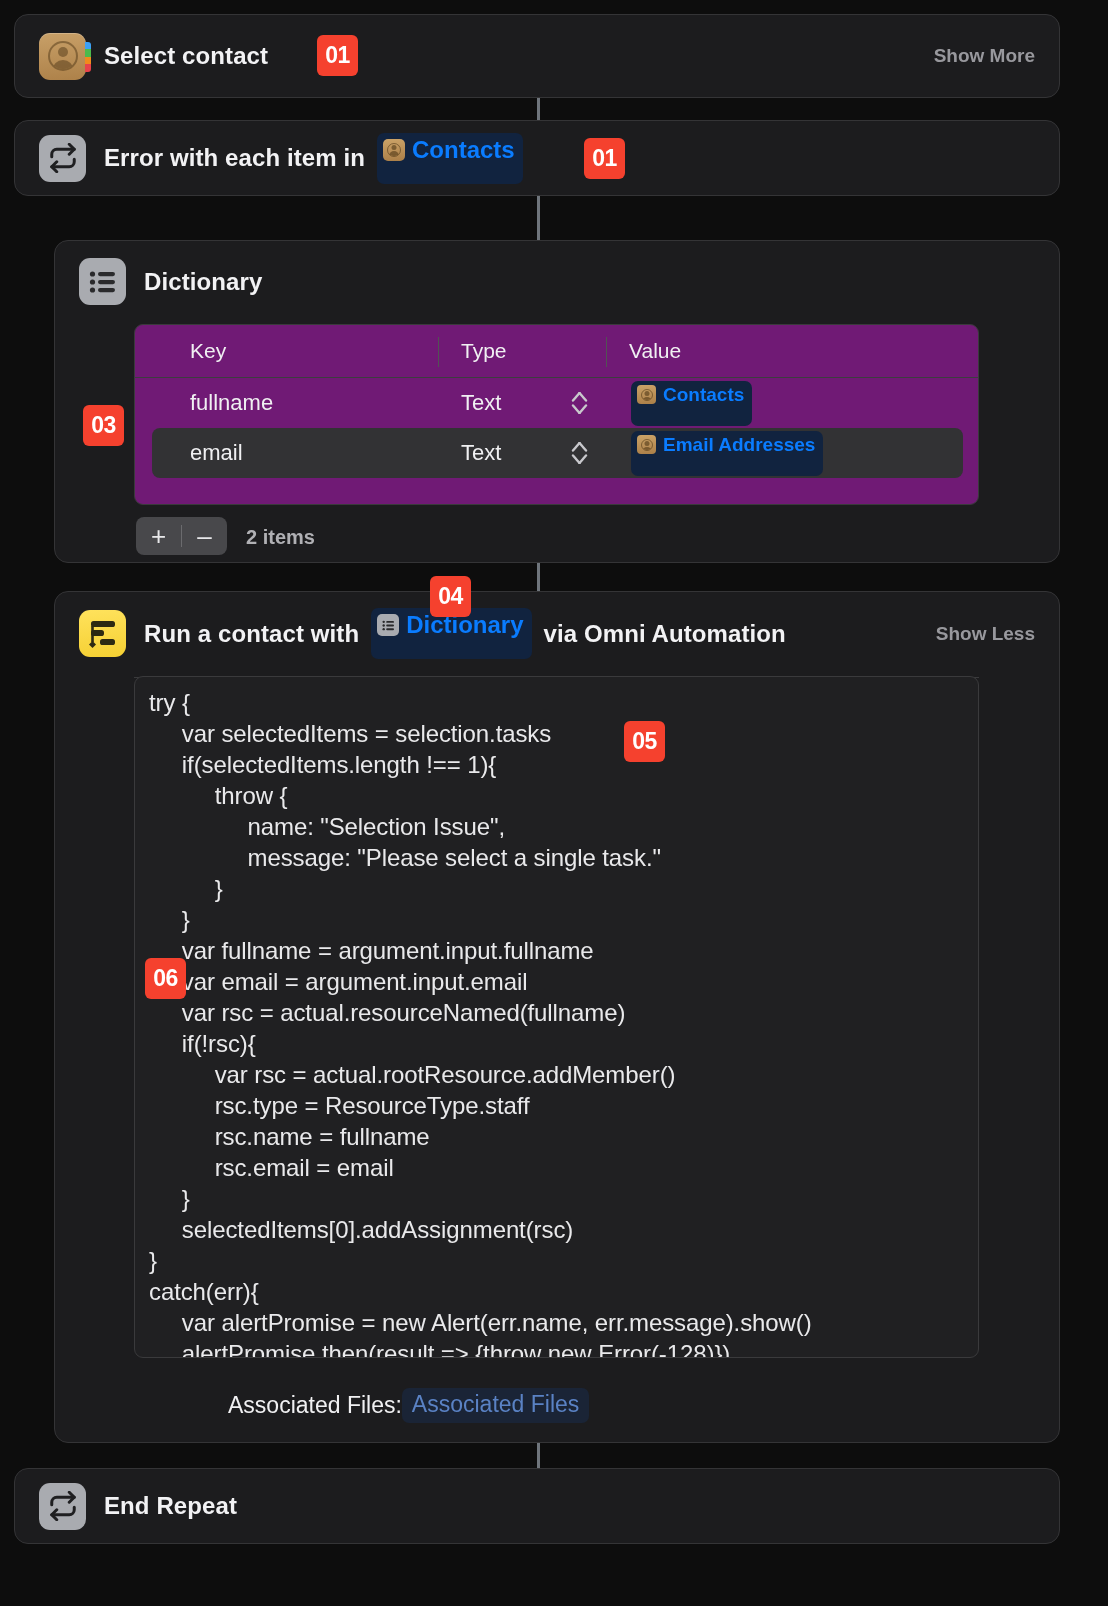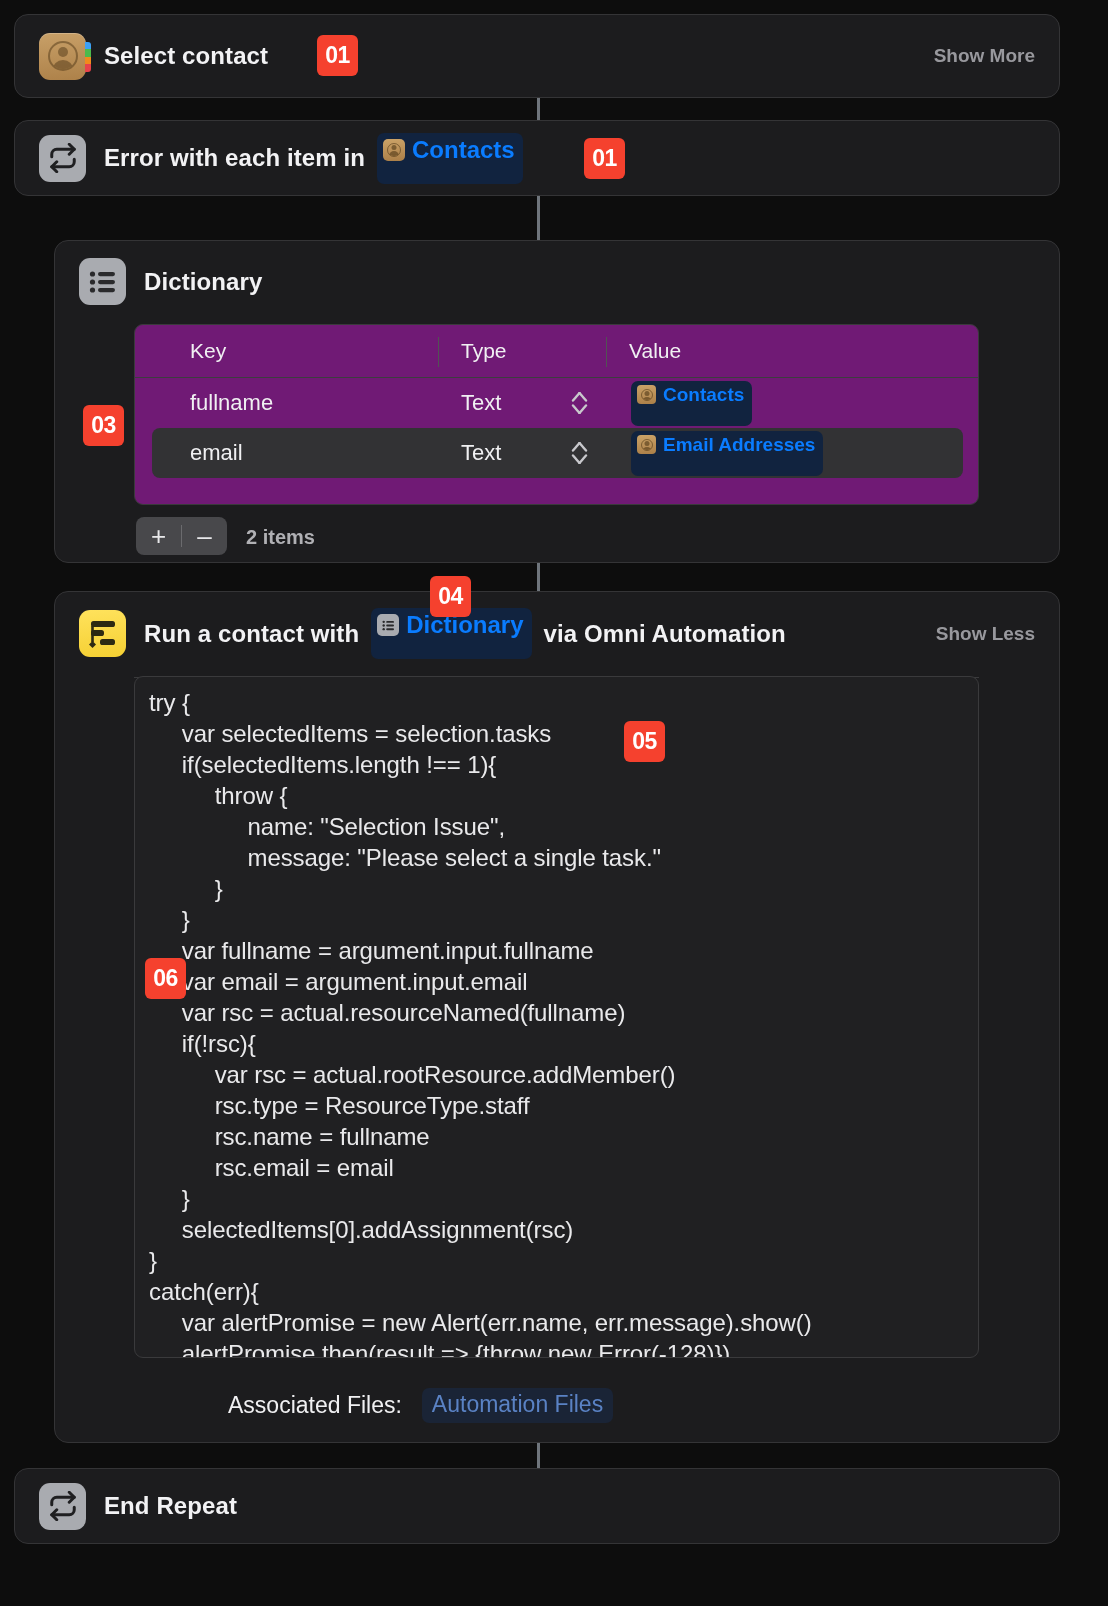--- a/index.html
+++ b/index.html
@@ -211,21 +211,21 @@
   .code-box pre {
     font-family: "Liberation Sans", sans-serif;
     font-size: 24px;
     line-height: 31px;
     color: #e9e9eb;
     white-space: pre;
     letter-spacing: -.1px;
   }
   .assoc-row {
     position: absolute;
-    display: flex; align-items: center; gap: 20px;
+    display: flex; align-items: center; gap: 0;
   }
   .assoc-label { font-size: 23px; color: #f0f0f2; }
   .assoc-chip {
     background: #1a2436;
     border-radius: 7px;
     padding: 3px 10px 5px 10px;
     color: #5a82c4; font-size: 23px;
   }
 </style>
 </head>
@@ -405,21 +405,21 @@
      }
      selectedItems[0].addAssignment(rsc)
 }
 catch(err){
      var alertPromise = new Alert(err.name, err.message).show()
      alertPromise.then(result =&gt; {throw new Error(-128)})</pre>
     </div>
 
     <div class="assoc-row" style="left:173px; top:796px;">
       <span class="assoc-label">Associated Files:</span>
-      <span class="assoc-chip">Automation Files</span>
+      <span class="assoc-chip">Associated Files</span>
     </div>
   </div>
   <div class="badge" style="left:430px; top:576px;">04</div>
   <div class="badge" style="left:624px; top:721px;">05</div>
   <div class="badge" style="left:145px; top:958px;">06</div>
 
   <div class="card" style="left:14px; top:1468px; width:1046px; height:76px;">
     <div class="row" style="height:100%; padding:0 24px;">
       <div class="app-icon icon-repeat">
         <svg width="30" height="30" viewBox="0 0 24 24" fill="none" stroke="#1f1f21" stroke-width="2.4" stroke-linecap="round" stroke-linejoin="round">

